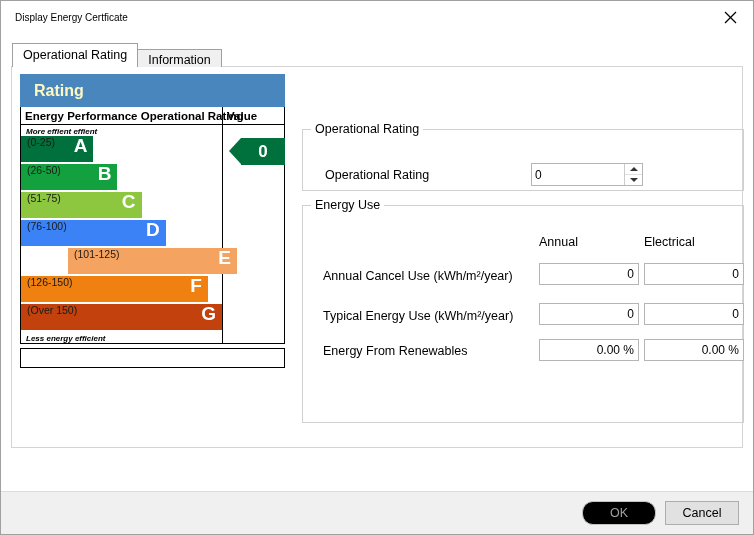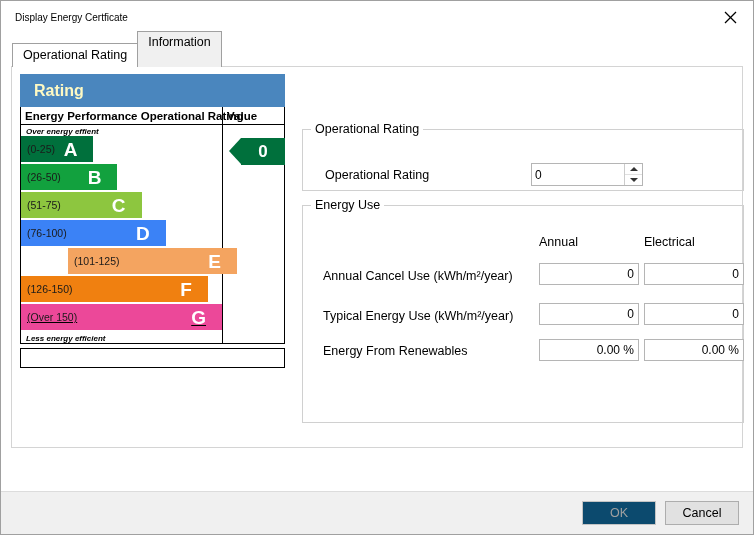--- a/index.html
+++ b/index.html
@@ -62,21 +62,21 @@
   #tabstrip {
     position: absolute;
     left: 11px;
     top: 10px;
     height: 23px;
     display: flex;
     align-items: flex-end;
     z-index: 3;
   }
   .tab {
-    height: 36px;
+    height: 18px;
     line-height: 21px;
     padding: 0 10px;
     font-size: 12.5px;
     border: 1px solid #a0a0a0;
     border-bottom: none;
     background: #f0f0f0;
     color: #000;
     box-sizing: border-box;
     margin-right: -1px;
     cursor: default;
@@ -155,24 +155,23 @@
     padding: 1px 0 1px 5px;
     height: 11px;
     line-height: 11px;
     box-sizing: border-box;
   }
   #bands { padding: 0 0 0 0; }
   .band {
     height: 26px;
     margin-bottom: 2px;
     display: flex;
-    align-items: center;
     justify-content: space-between;
     box-sizing: border-box;
-    padding: 0 16px 0 6px;
+    padding: 0 6px 0 6px;
   }
   .band-range {
     font-size: 10.5px;
     color: #1a1a1a;
     white-space: nowrap;
   }
   .band-letter {
     font-size: 19px;
     font-weight: bold;
     color: #ffffff;
@@ -343,23 +342,24 @@
     font-size: 12.5px;
     font-family: "Liberation Sans", sans-serif;
     border: 1px solid #adadad;
     background: #e1e1e1;
     color: #000;
     margin-left: 9px;
     cursor: pointer;
   }
   .dlgbtn.disabled {
     color: #a0a0a0;
-    background: #0c4a6e;
+    background: #000000;
     border-color: #c4c4c4;
     cursor: default;
+    border-radius: 11px;
   }
 </style>
 </head>
 <body>
 
 <div id="window">
 
   <div id="titlebar">
     <span id="title-text">Display Energy Certficate</span>
     <div id="close-btn">
@@ -382,21 +382,21 @@
       <div id="rating-chart">
 
         <div id="rating-banner" style="background: rgb(74, 134, 190);">
           <span id="rating-banner-label">Rating</span>
         </div>
 
         <div id="chart-table">
 
           <div id="chart-left">
             <div class="chart-head">Energy Performance Operational Rating</div>
-            <div class="hint">Over energy effient</div>
+            <div class="hint">More effient effient</div>
 
             <div id="bands">
               <div class="band" style="background: rgb(0, 112, 60); width: 36%;">
                 <span class="band-range">(0-25)</span>
                 <span class="band-letter">A</span>
               </div>
               <div class="band" style="background: rgb(18, 161, 62); width: 48%;">
                 <span class="band-range">(26-50)</span>
                 <span class="band-letter">B</span>
               </div>
@@ -409,21 +409,21 @@
                 <span class="band-letter">D</span>
               </div>
               <div class="band" style="background: rgb(244, 164, 96); width: 84%; margin-left: 47px;">
                 <span class="band-range">(101-125)</span>
                 <span class="band-letter">E</span>
               </div>
               <div class="band" style="background: rgb(240, 128, 16); width: 93%;">
                 <span class="band-range">(126-150)</span>
                 <span class="band-letter">F</span>
               </div>
-              <div class="band" style="background: #ec4899; width: 100%; text-decoration: underline;">
+              <div class="band" style="background: #c2410c; width: 100%;">
                 <span class="band-range">(Over 150)</span>
                 <span class="band-letter">G</span>
               </div>
             </div>
 
             <div class="hint">Less energy efficient</div>
           </div>
 
           <div id="chart-right">
             <div class="chart-head">Value</div>

